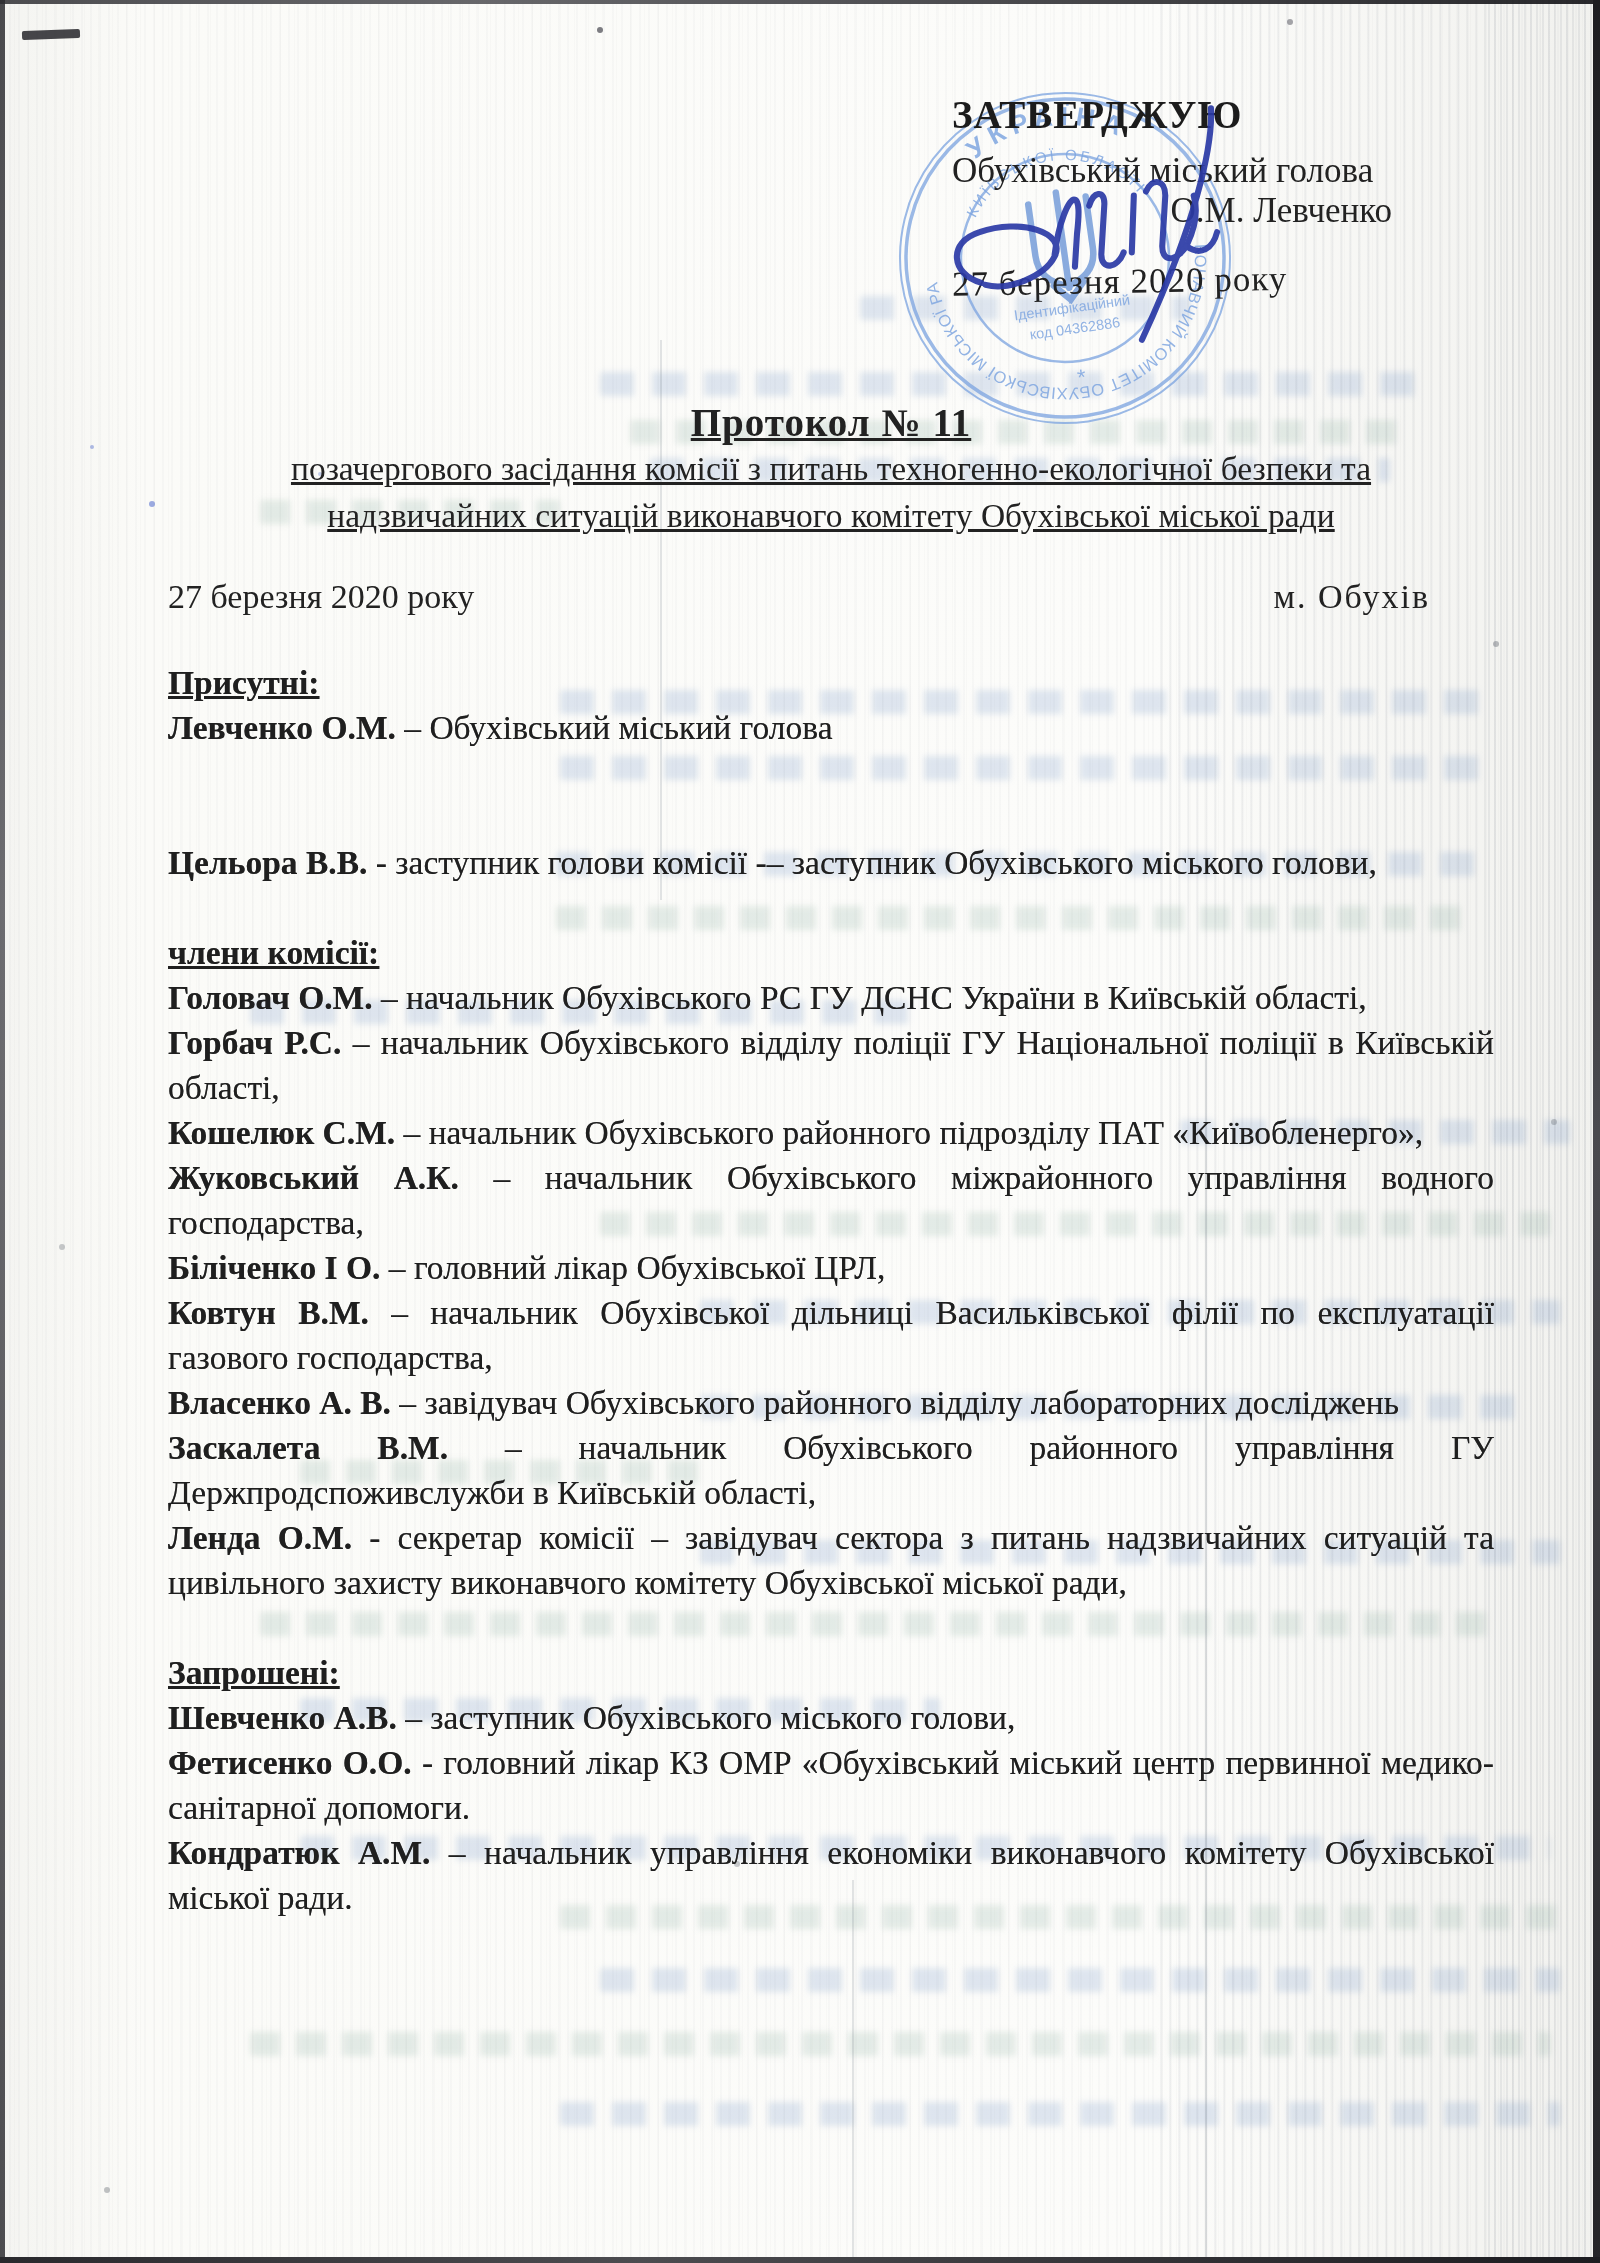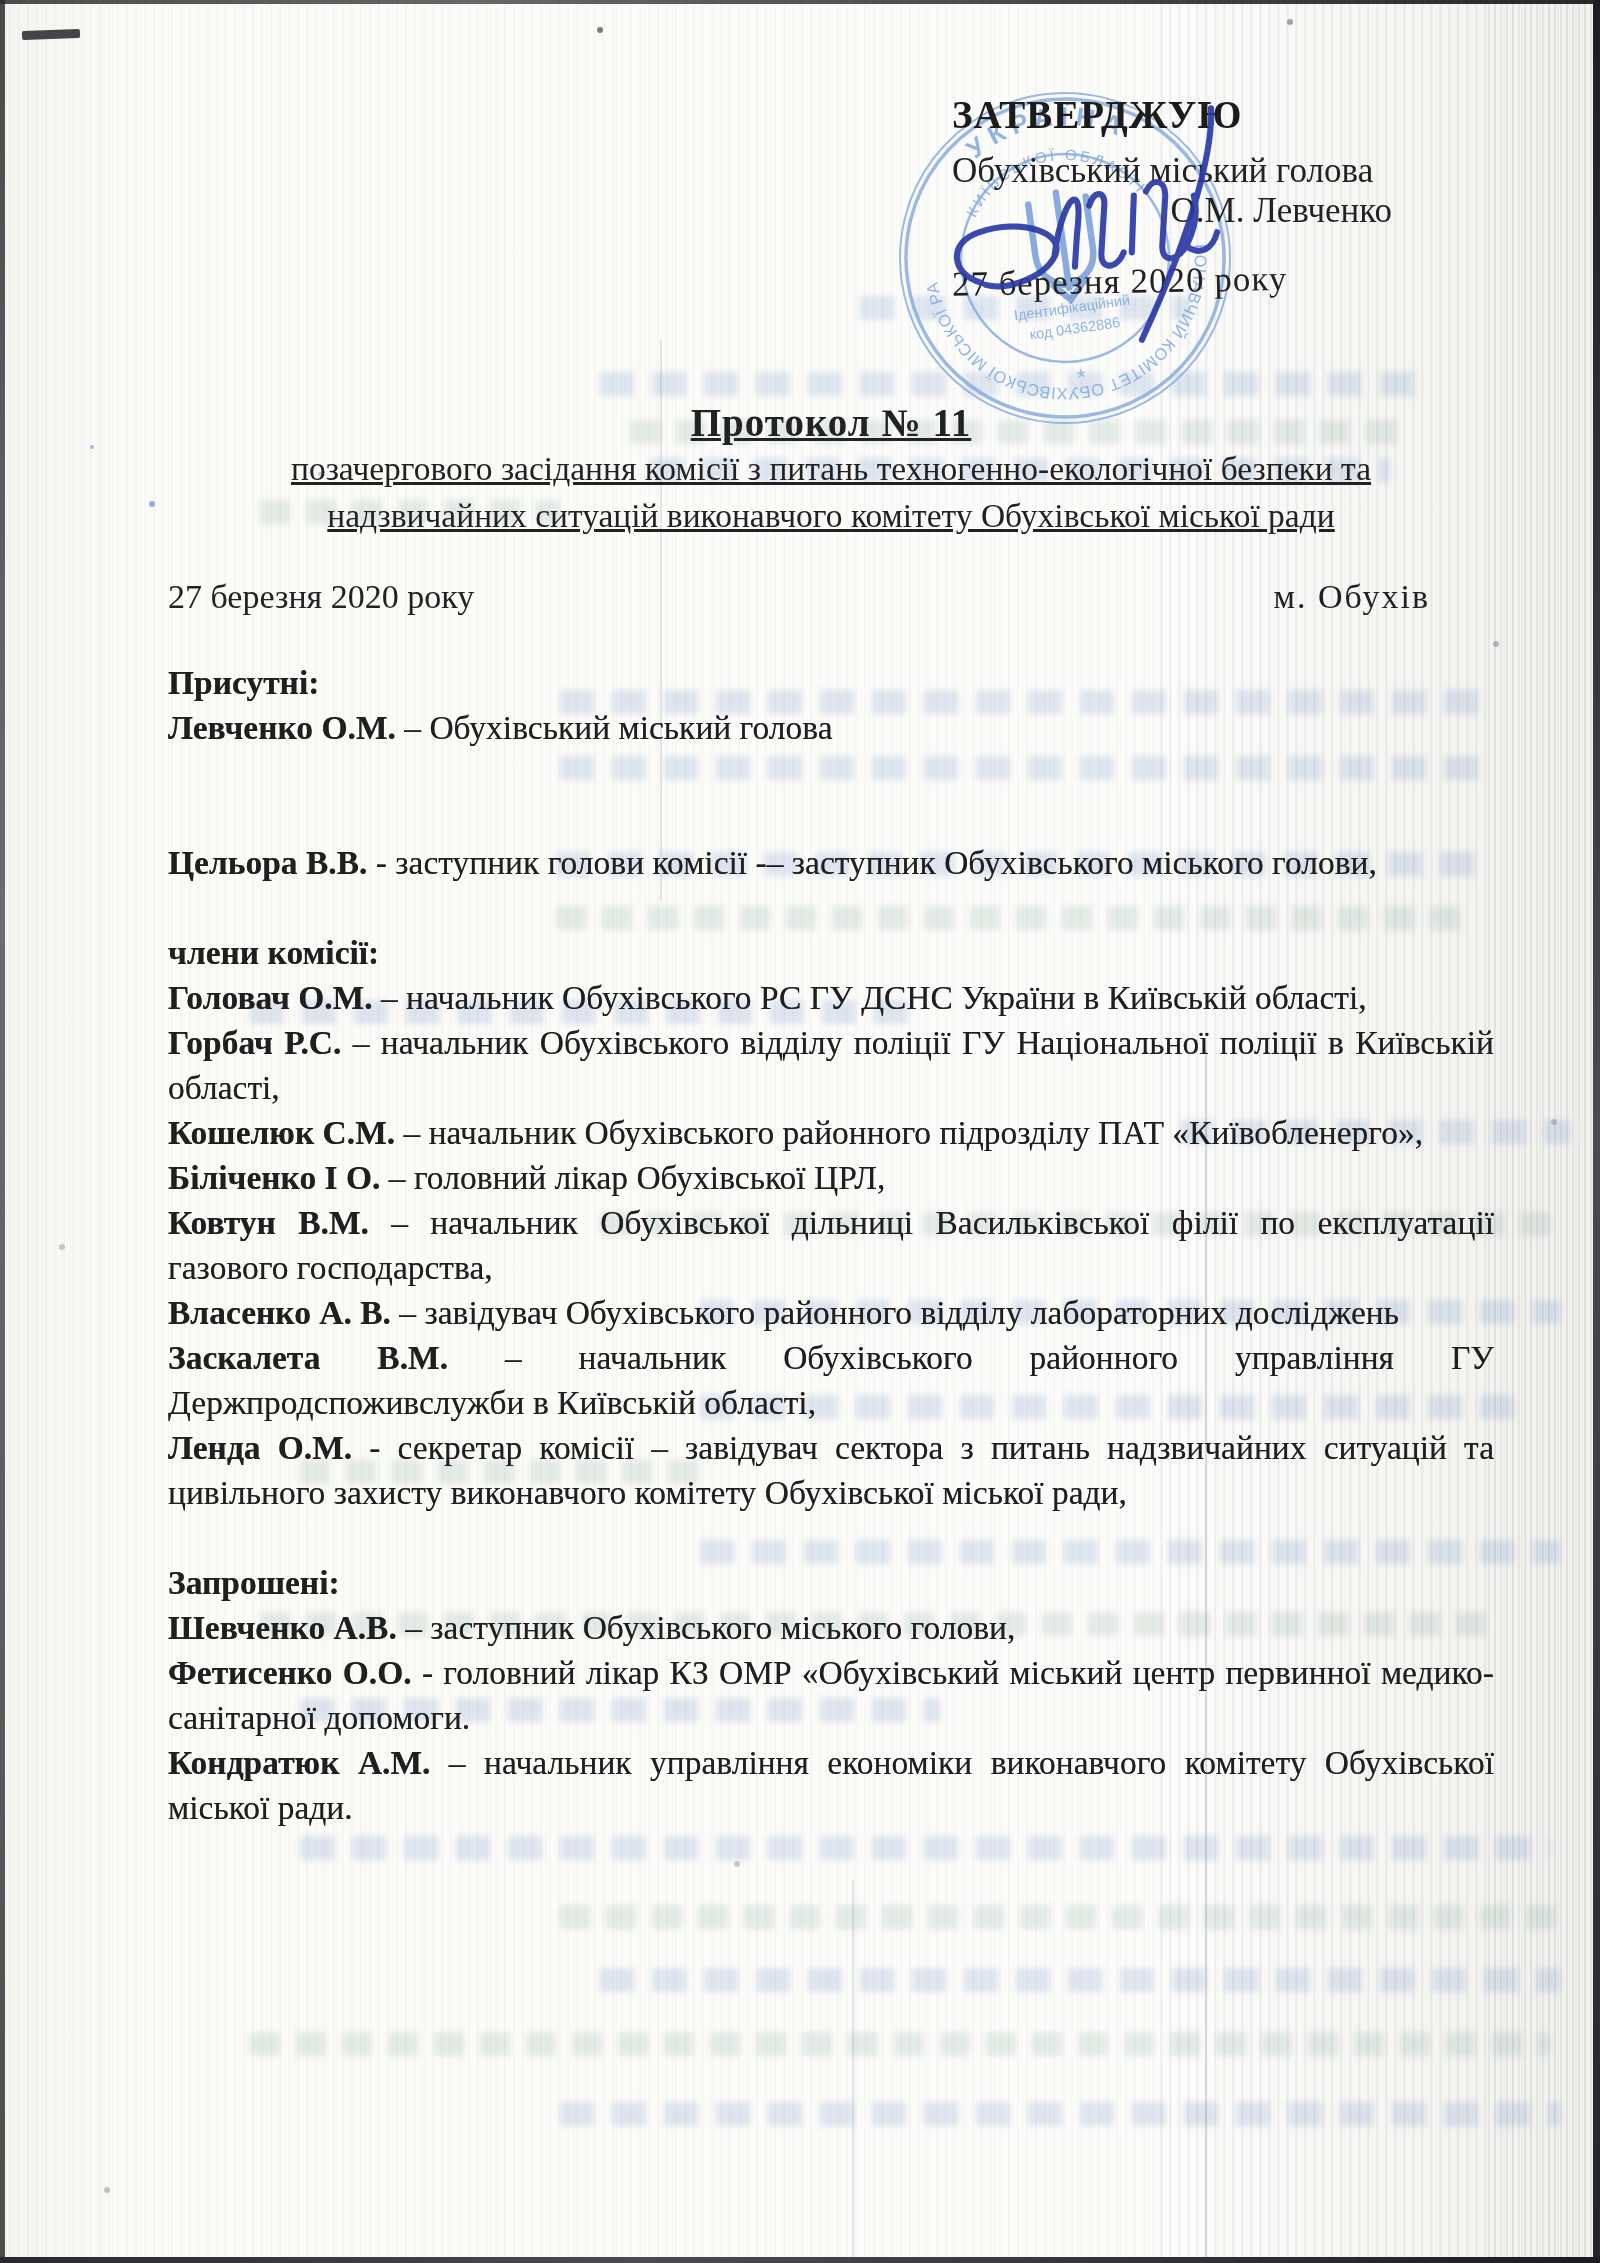--- a/index.html
+++ b/index.html
@@ -44,21 +44,21 @@
   .title-block{position:absolute;left:168px;top:400px;width:1326px;text-align:center;z-index:3;text-decoration:underline;}
   .doc-title{font-size:39px;font-weight:bold;letter-spacing:1px;}
   .doc-subtitle{font-size:33.5px;line-height:47px;text-align:center;}
   .doc-subtitle:first-of-type{margin-top:9px;}
   
   .dateline{position:absolute;left:168px;top:578px;width:1326px;display:flex;justify-content:space-between;font-size:34px;z-index:3;}
   .dateline .right{margin-right:64px;letter-spacing:2px;}
   
   #body-flow{position:absolute;left:168px;top:660px;width:1326px;font-size:33.5px;line-height:45px;text-align:justify;z-index:3;color:#1f1f1f;text-shadow:0 0 .6px rgba(40,40,40,.7);}
   #body-flow p{margin:0;}
-  #body-flow .heading{font-weight:bold;}
+  #body-flow .heading{font-weight:bold;text-decoration:underline;}
   #body-flow .spacer{height:45px;}
   #body-flow b{font-weight:bold;}
 </style>
 </head>
 <body>
 
 <div class="page">
 
   <div class="layer" id="ghost-layer">
       <div class="ghost g0" style="left: 860px; top: 296px; width: 330px;"></div>
@@ -158,20 +158,21 @@
       <p class="heading">Присутні:</p>
       <p class="entry"><b>Левченко О.М.</b> – Обухівський міський голова</p>
       <div class="spacer"></div>
       <div class="spacer"></div>
       <p class="entry"><b>Цельора В.В.</b> -  заступник голови комісії -– заступник Обухівського міського голови,</p>
       <div class="spacer"></div>
       <p class="heading">члени комісії:</p>
       <p class="entry"><b>Головач О.М.</b> – начальник Обухівського РС ГУ ДСНС України в Київській області,</p>
       <p class="entry"><b>Горбач Р.С.</b> – начальник Обухівського відділу поліції ГУ Національної поліції в Київській області,</p>
       <p class="entry"><b>Кошелюк С.М.</b> – начальник Обухівського районного підрозділу ПАТ «Київобленерго»,</p>
+      <p class="entry"><b>Жуковський А.К.</b> – начальник Обухівського міжрайонного управління водного господарства,</p>
       <p class="entry"><b>Біліченко І О.</b> –  головний лікар Обухівської ЦРЛ,</p>
       <p class="entry"><b>Ковтун В.М.</b> – начальник Обухівської дільниці Васильківської філії по експлуатації газового господарства,</p>
       <p class="entry"><b>Власенко А. В.</b> – завідувач Обухівського районного відділу лабораторних досліджень</p>
       <p class="entry"><b>Заскалета В.М.</b> –  начальник Обухівського районного управління ГУ Держпродспоживслужби в Київській області,</p>
       <p class="entry"><b>Ленда О.М.</b> -  секретар комісії – завідувач сектора з питань надзвичайних ситуацій та цивільного захисту виконавчого комітету Обухівської міської ради,</p>
       <div class="spacer"></div>
       <p class="heading">Запрошені:</p>
       <p class="entry"><b>Шевченко А.В.</b> – заступник Обухівського міського голови,</p>
       <p class="entry"><b>Фетисенко О.О.</b> - головний лікар КЗ ОМР «Обухівський міський центр первинної медико-санітарної допомоги.</p>
       <p class="entry"><b>Кондратюк А.М.</b> – начальник управління економіки виконавчого комітету Обухівської міської ради.</p>

